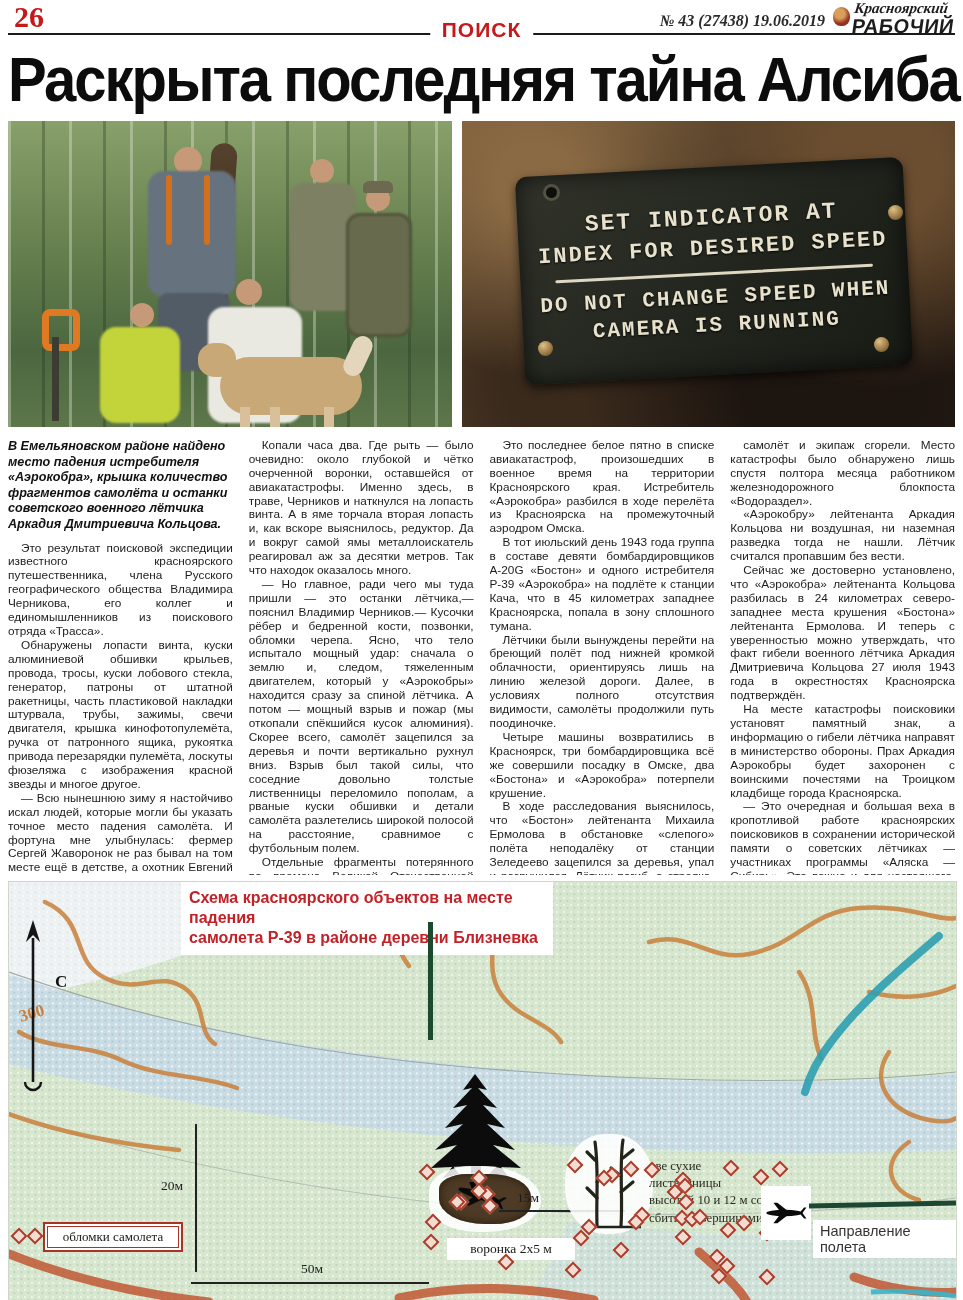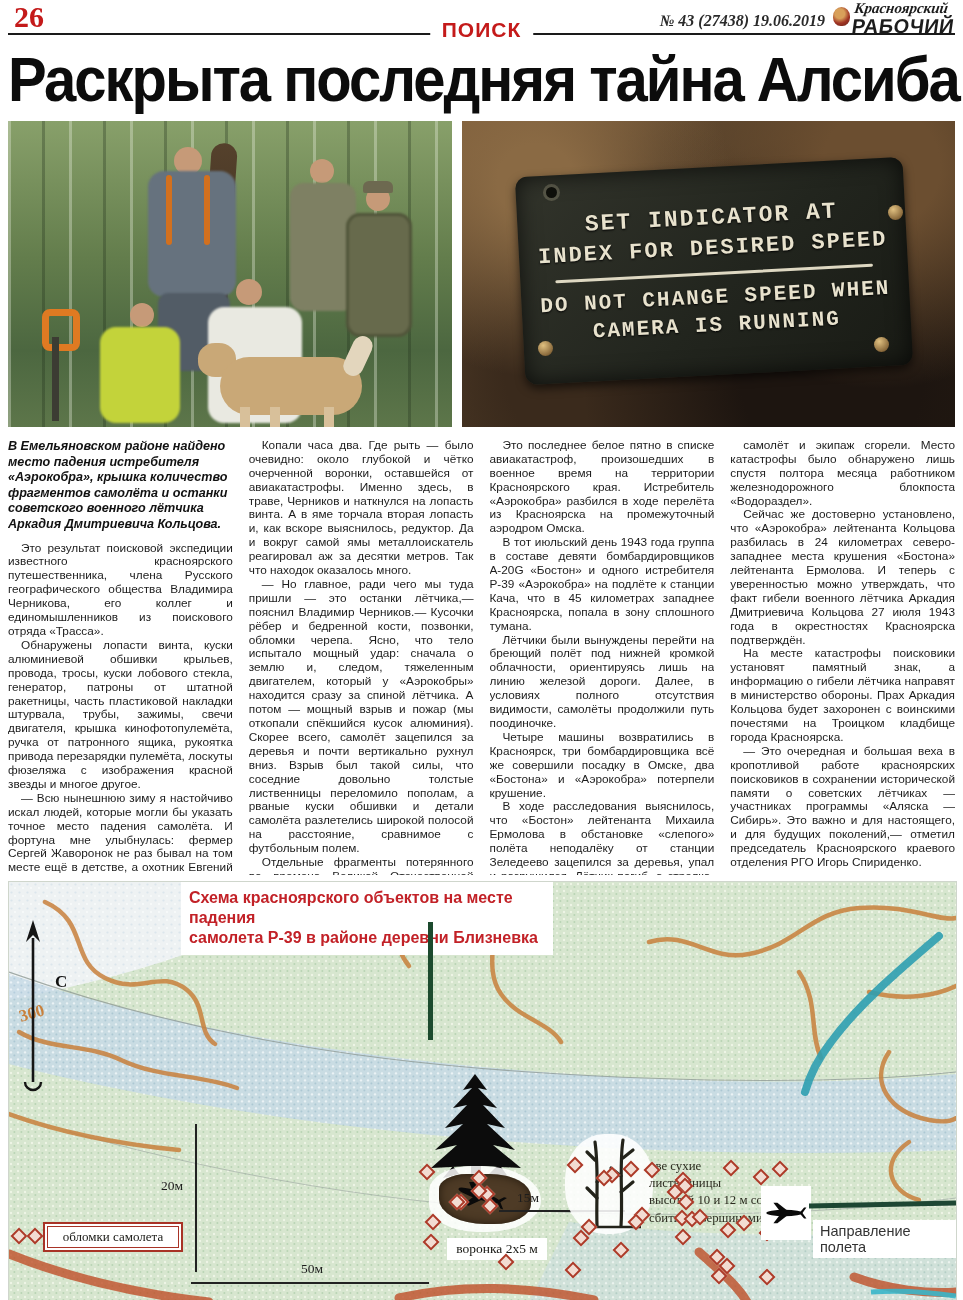--- a/index.html
+++ b/index.html
@@ -82,21 +82,21 @@
   .north-label{position:absolute;left:34px;top:52px;font-family:"Liberation Serif",serif;
                font-weight:bold;font-size:17px;color:#111;}
   .dk-tick{position:absolute;left:419px;top:40px;width:5px;height:118px;background:#1c4a2e;}
   .tree{position:absolute;left:414px;top:192px;}
   .wreck-halo{position:absolute;left:420px;top:284px;width:112px;height:66px;background:rgba(255,255,255,.85);
               border-radius:40% 55% 50% 45%;}
   .wreck{position:absolute;left:430px;top:292px;width:92px;height:50px;background:#4e3b26;
          border-radius:30% 45% 40% 50%;box-shadow:inset 0 0 10px #241a0e;}
   .wreck svg{position:absolute;left:14px;top:8px;}
   .lbl{position:absolute;background:#fff;font-family:"Liberation Serif",serif;color:#181814;}
-  .crater-lbl{left:438px;top:356px;width:100px;padding:3px 0;text-align:center;font-size:13.5px;}
+  .crater-lbl{left:438px;top:356px;width:100px;padding:3px 14px;text-align:center;font-size:13.5px;}
   .dist-line{position:absolute;left:490px;top:328px;width:126px;height:2px;background:#222;}
   .dist-lbl{position:absolute;left:508px;top:308px;background:none;font-family:"Liberation Serif",serif;font-size:13.5px;}
   .larch-halo{position:absolute;left:556px;top:252px;width:88px;height:100px;background:rgba(255,255,255,.88);
               border-radius:45%;}
   .larch{position:absolute;left:572px;top:256px;}
   .larch-lbl{position:absolute;left:640px;top:276px;background:none;font-size:12.8px;line-height:1.35;color:#2c2c20;}
   .legend{position:absolute;left:34px;top:340px;width:136px;height:26px;background:#fff;
           border:2px solid #a83326;box-shadow:inset 0 0 0 2px #fff,inset 0 0 0 3px #a83326;
           display:flex;align-items:center;justify-content:center;
           font-family:"Liberation Serif",serif;font-size:13px;color:#181814;}
@@ -191,22 +191,23 @@
     <div class="col">
         <p class="para">Это последнее белое пятно в списке авиакатастроф, произошедших в военное время на территории Красноярского края. Истребитель «Аэрокобра» разбился в ходе перелёта из Красноярска на промежуточный аэродром Омска.</p>
         <p class="para">В тот июльский день 1943 года группа в составе девяти бомбардировщиков А-20G «Бостон» и одного истребителя Р-39 «Аэрокобра» на подлёте к станции Кача, что в 45 километрах западнее Красноярска, попала в зону сплошного тумана.</p>
         <p class="para">Лётчики были вынуждены перейти на бреющий полёт под нижней кромкой облачности, ориентируясь лишь на линию железой дороги. Далее, в условиях полного отсутствия видимости, самолёты продолжили путь поодиночке.</p>
         <p class="para">Четыре машины возвратились в Красноярск, три бомбардировщика всё же совершили посадку в Омске, два «Бостона» и «Аэрокобра» потерпели крушение.</p>
         <p class="para">В ходе расследования выяснилось, что «Бостон» лейтенанта Михаила Ермолова в обстановке «слепого» полёта неподалёку от станции Зеледеево зацепился за деревья, упал и разрушился. Лётчик погиб, а стрелка-радиста сержанта Иннокентия Юмашева при ударе выбросило из кабины. Он остался жив и самостоятельно вышел к железнодорожному разъезду.</p>
       </div>
     <div class="col">
       <div>
           <p class="para">самолёт и экипаж сгорели. Место катастрофы было обнаружено лишь спустя полтора месяца работником железнодорожного блокпоста «Водораздел».</p>
+          <p class="para">«Аэрокобру» лейтенанта Аркадия Кольцова ни воздушная, ни наземная разведка тогда не нашли. Лётчик считался пропавшим без вести.</p>
           <p class="para">Сейчас же достоверно установлено, что «Аэрокобра» лейтенанта Кольцова разбилась в 24 километрах северо-западнее места крушения «Бостона» лейтенанта Ермолова. И теперь с уверенностью можно утверждать, что факт гибели военного лётчика Аркадия Дмитриевича Кольцова 27 июля 1943 года в окрестностях Красноярска подтверждён.</p>
-          <p class="para">На месте катастрофы поисковики установят памятный знак, а информацию о гибели лётчика направят в министерство обороны. Прах Аркадия Кольцова будет захоронен с воинскими почестями на Троицком кладбище города Красноярска.</p>
+          <p class="para">На месте катастрофы поисковики установят памятный знак, а информацию о гибели лётчика направят в министерство обороны. Прах Аркадия Аэрокобры будет захоронен с воинскими почестями на Троицком кладбище города Красноярска.</p>
           <p class="para">— Это очередная и большая веха в кропотливой работе красноярских поисковиков в сохранении исторической памяти о советских лётчиках — участниках программы «Аляска — Сибирь». Это важно и для настоящего, и для будущих поколений,— отметил председатель Красноярского краевого отделения РГО Игорь Спириденко.</p>
         </div>
 
     </div>
   </div>
 
   <div class="map">
     <svg class="bg" width="947" height="420" viewBox="0 0 947 420">
       <defs>
         <pattern id="sp" width="7" height="7" patternUnits="userSpaceOnUse">

